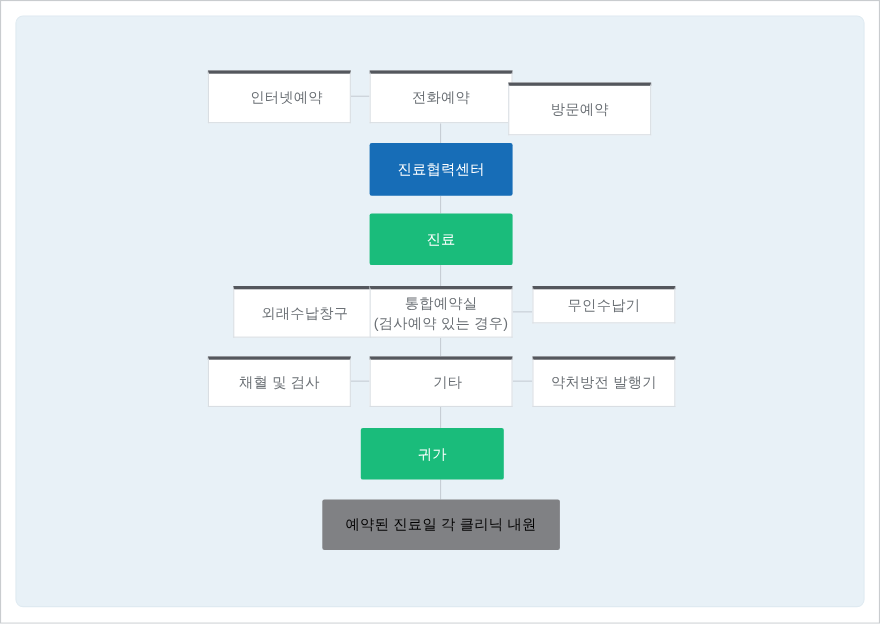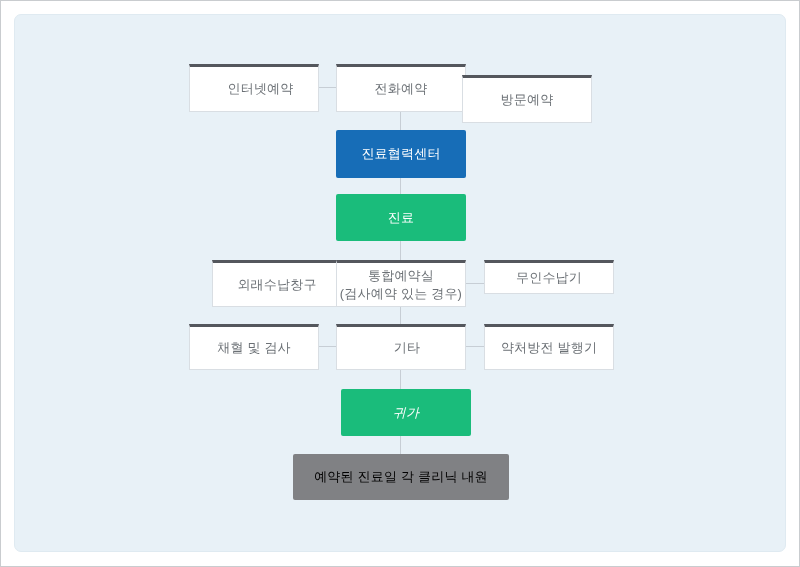--- a/index.html
+++ b/index.html
@@ -72,21 +72,21 @@
   #n-phone    { left: 335px; top: 63px;  width: 130px; height: 48px; }
   #n-visit    { left: 461px; top: 63px;  width: 130px; height: 48px; margin-top: 11px; }
   #n-care     { left: 335px; top: 129px; width: 130px; height: 48px; }
   #n-treat    { left: 335px; top: 193px; width: 130px; height: 47px; }
   #n-counter  { left: 188px; top: 259px; width: 130px; height: 47px; margin-left: 23px; }
   #n-resv     { left: 335px; top: 259px; width: 130px; height: 47px; }
   #n-kiosk    { left: 483px; top: 259px; width: 130px; height: 34px; }
   #n-blood    { left: 188px; top: 323px; width: 130px; height: 46px; }
   #n-etc      { left: 335px; top: 323px; width: 130px; height: 46px; padding-left: 12px; }
   #n-rx       { left: 483px; top: 323px; width: 130px; height: 46px; }
-  #n-home     { left: 340px; top: 388px; width: 130px; height: 47px; font-style: italic; }
+  #n-home     { left: 327px; top: 388px; width: 130px; height: 47px; }
   #n-clinic   { left: 292px; top: 453px; width: 216px; height: 46px; }
 
   
   #v1 { top: 111px; height: 18px; }
   #v2 { top: 177px; height: 16px; }
   #v3 { top: 240px; height: 19px; }
   #v4 { top: 306px; height: 17px; }
   #v5 { top: 369px; height: 19px; }
   #v6 { top: 435px; height: 18px; }
   #h1a { left: 318px; top: 86px;  width: 17px; }

